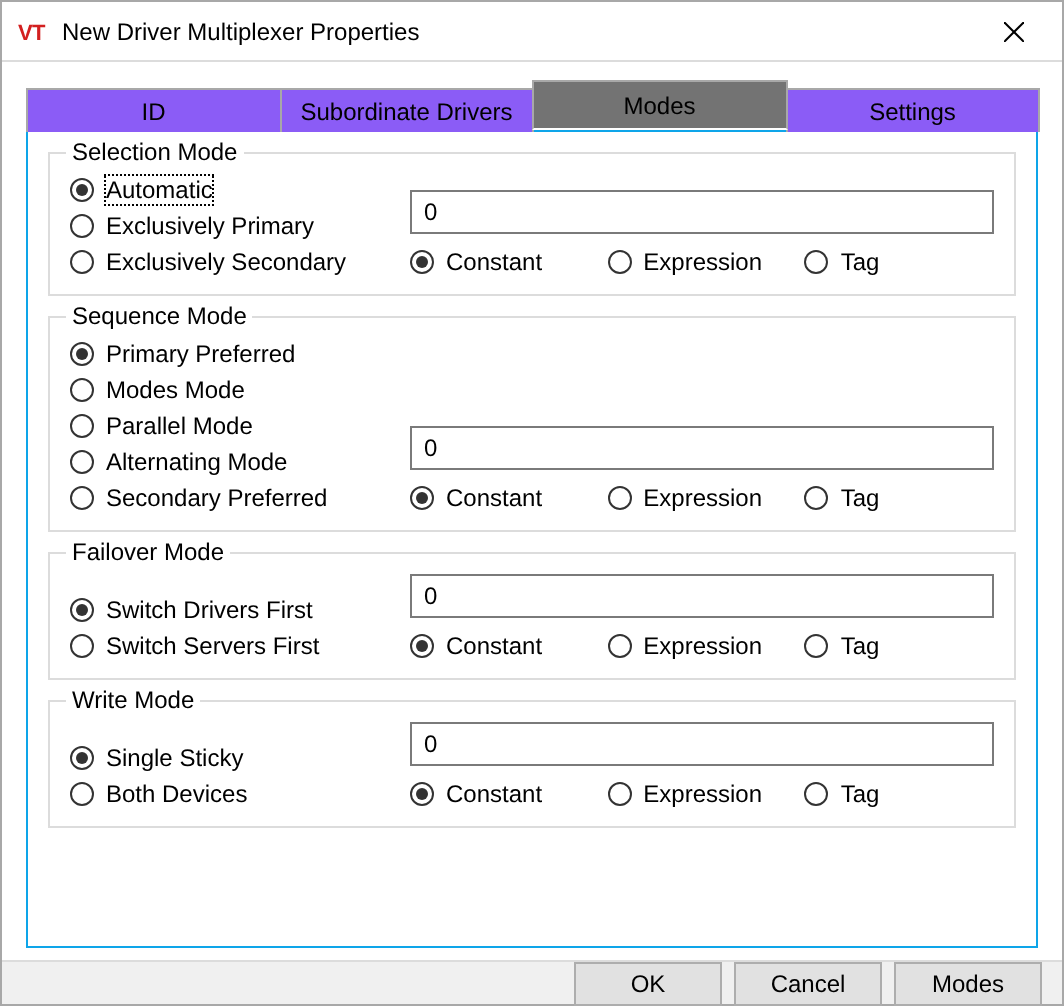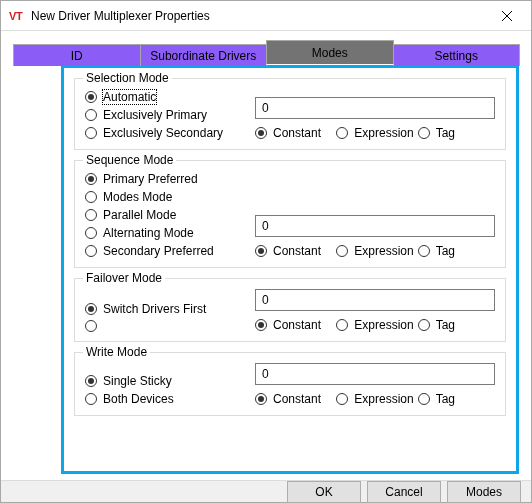--- a/index.html
+++ b/index.html
@@ -69,25 +69,24 @@
     z-index:2;
     top:0;
     padding-top:5px;
     padding-bottom:4px;
     border-bottom:1px solid #fff;
   }
   .tab:not(.active) {
     z-index:1;
   }
   .panel {
-    border:3px solid #0ea5e9;
+    border:1px solid #0ea5e9;
     flex:1;
     padding:10px 10px 6px 10px;
     position:relative;
-    margin-left:48px;
   }
   .group {
     border:1px solid #dcdcdc;
     margin-bottom:10px;
     padding:10px 10px 8px 10px;
     position:relative;
   }
   .group-title {
     position:absolute;
     top:-8px; left:8px;
@@ -279,20 +278,21 @@
       <div class="group">
         <span class="group-title">Failover Mode</span>
         <div class="group-body">
           <div class="opts">
             <div class="opt">
               <span class="radio checked"></span>
               <span class="opt-label">Switch Drivers First</span>
             </div>
             <div class="opt">
               <span class="radio"></span>
+              <span class="opt-label">Switch Servers First</span>
             </div>
           </div>
           <div class="val-col">
             <input class="val-input" value="0" style="">
             <div class="val-types">
               <div class="opt">
                 <span class="radio checked"></span>
                 <span class="opt-label">Constant</span>
               </div>
               <div class="opt">

